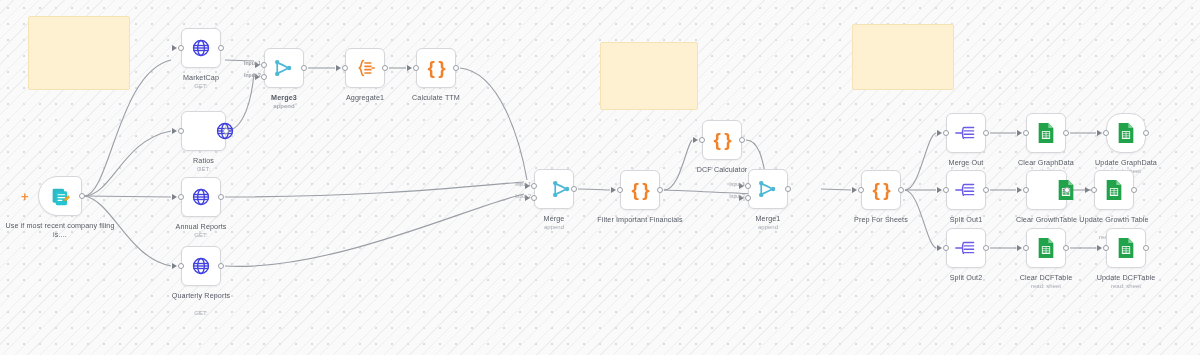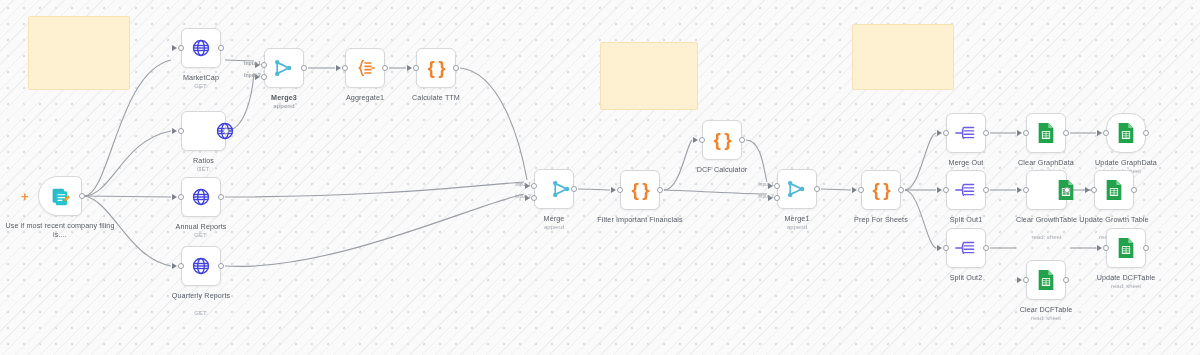--- a/index.html
+++ b/index.html
@@ -275,21 +275,21 @@
         <span class="port out"></span>
         <div class="node-label">Filter Important Financials</div>
       </div>
       <div class="node" style="left: 702px; top: 120px;">
         <span class="glyph"><span style="font:bold 19px 'Liberation Sans',sans-serif;color:#f2822a;letter-spacing:-1px;">{&nbsp;}</span></span>
         <span class="arrowin"></span>
         <span class="port in"></span>
         <span class="port out"></span>
         <div class="node-label">DCF Calculator</div>
       </div>
-      <div class="node" style="left: 777px; top: 169px; text-decoration: underline;">
+      <div class="node" style="left: 748px; top: 169px; text-decoration: underline;">
         <span class="glyph"><svg width="22" height="20" viewBox="0 0 26 22" fill="none" stroke="#4db8d6" stroke-width="2" stroke-linecap="round">
             <circle cx="5" cy="4" r="2.6" fill="#4db8d6" stroke="none"></circle>
             <circle cx="5" cy="18" r="2.6" fill="#4db8d6" stroke="none"></circle>
             <circle cx="19" cy="11" r="2.6" fill="#4db8d6" stroke="none"></circle>
             <path d="M7 5.5 C 12 7.5 12 7.5 16.6 10"></path>
             <path d="M7 16.5 C 12 14.5 12 14.5 16.6 12"></path>
             <path d="M5 6.6 L 5 15.4"></path>
           </svg></span>
         <span class="arrowin a1"></span>
         <span class="port in i1"></span>
@@ -423,21 +423,21 @@
               <rect x="6.4" y="15.5" width="3.3" height="1.6"></rect>
               <rect x="10.4" y="15.5" width="3.3" height="1.6"></rect>
             </g>
           </svg></span>
         <span class="arrowin"></span>
         <span class="port in"></span>
         <span class="port out"></span>
         <div class="node-label">Update Growth Table</div>
         <div class="node-sub s2">read: sheet</div>
       </div>
-      <div class="node" style="left: 1026px; top: 228px; margin-top: 32px;">
+      <div class="node" style="left: 1026px; top: 228px;">
         <span class="glyph"><svg width="20" height="22" viewBox="0 0 20 24">
             <path d="M2 1 h10.5 L18 6.5 V23 H2 Z" fill="#22a24b"></path>
             <path d="M12.5 1 L18 6.5 h-5.5 Z" fill="#7ed197"></path>
             <rect x="5.5" y="10" width="9" height="8.5" fill="#ffffff"></rect>
             <g fill="#22a24b">
               <rect x="6.4" y="10.9" width="3.3" height="1.6"></rect>
               <rect x="10.4" y="10.9" width="3.3" height="1.6"></rect>
               <rect x="6.4" y="13.2" width="3.3" height="1.6"></rect>
               <rect x="10.4" y="13.2" width="3.3" height="1.6"></rect>
               <rect x="6.4" y="15.5" width="3.3" height="1.6"></rect>

